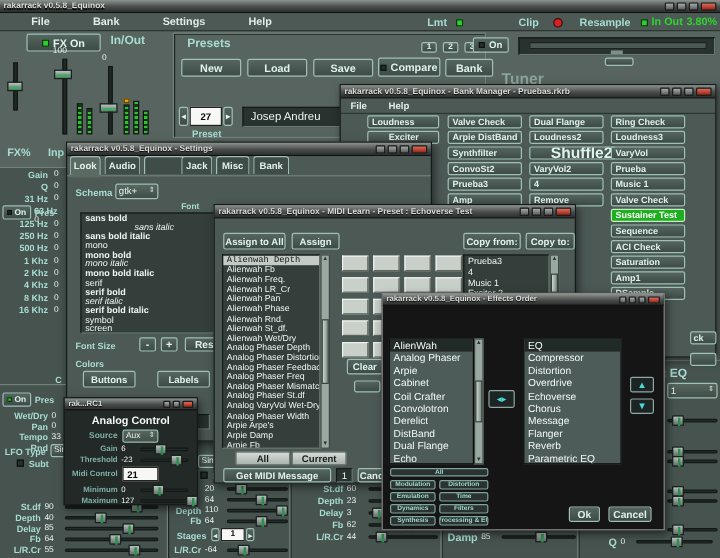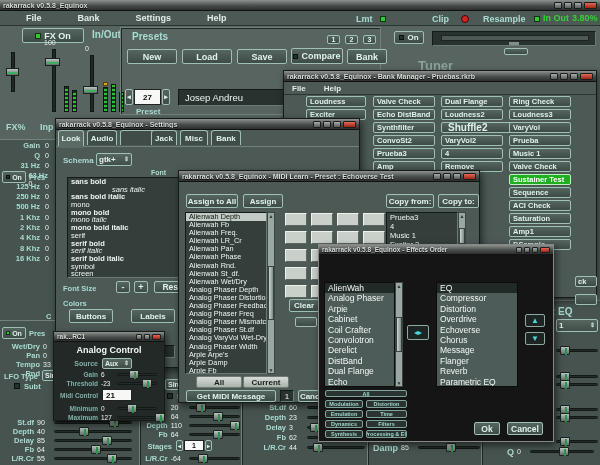--- a/index.html
+++ b/index.html
@@ -15,21 +15,21 @@
 .wb i.cl{background:linear-gradient(#e06a5a,#9c2414);width:13px;}
 
 .btn{background:linear-gradient(#55655f,#3e4b47);border:1px solid #9ec0b6;color:#dff2ec;font-weight:bold;text-align:center;border-radius:2px;display:flex;align-items:center;justify-content:center;cursor:default;overflow:hidden;white-space:nowrap;}
 .btn.gray{background:linear-gradient(#d7dcd7,#aab2ac);color:#15201b;border-color:#6d7a74;}
 .led{width:6px;height:6px;background:#2ecc2e;border:1px solid #113311;display:inline-block;margin-right:3px;}
 .led.dark{background:#24302c;border-color:#0d1210;}
 .inset{background:#28322f;border:1px solid;border-color:#141a18 #6b7a74 #6b7a74 #141a18;color:#eef6f2;}
 .whitebox{background:#f7f8f6;color:#0a0a0a;border:1px solid #222;font-weight:bold;text-align:center;}
 .lbl{color:#a8dcd2;font-weight:bold;white-space:nowrap;}
 .val{color:#e9f4ef;white-space:nowrap;}
-.drop{background:linear-gradient(#57675f,#414e49);border:1px solid #9ec0b6;border-radius:2px;color:#e6f2ec;font-weight:bold;display:flex;align-items:center;padding:0 2px;justify-content:space-between;}
+.drop{background:linear-gradient(#57675f,#414e49);border:1px solid #9ec0b6;border-radius:2px;color:#e6f2ec;font-weight:normal;display:flex;align-items:center;padding:0 2px;justify-content:space-between;}
 .drop .ud{font-size:6px;color:#cfe4dc;line-height:5px;}
 
 .hsl{position:relative;height:9px;}
 .hsl .track{position:absolute;left:0;right:0;top:3px;height:3px;background:#222b27;border:1px solid #131917;border-radius:2px;}
 .hsl .knob{position:absolute;top:0;width:10px;height:9px;background:linear-gradient(#b9c6c0,#5f6e68);border:1px solid #1b211f;border-radius:1px;}
 .hsl .knob:after{content:"";position:absolute;left:4px;top:1px;width:2px;height:7px;background:#2f8f4f;}
 .vtrack{position:absolute;width:4px;background:#1f2825;border:1px solid #121715;}
 .vknob{position:absolute;width:15px;height:8px;background:linear-gradient(#b9c6c0,#5f6e68);border:1px solid #1b211f;}
 .vknob:after{content:"";position:absolute;top:3px;left:1px;right:1px;height:2px;background:#3fae5f;}
 .meter{position:absolute;width:5px;background:repeating-linear-gradient(to top,#2ec22e 0 2px,#123514 2px 4px);border:1px solid #0d1411;}
@@ -105,21 +105,21 @@
 <div class="meter abs" style="left:64px;top:86px;height:26px;"></div>
 <div class="meter abs" style="left:72px;top:90px;height:22px;"></div>
 <span class="abs val" style="left:85px;top:45px;font-size:7px;">0</span>
 <div class="vtrack abs" style="left:90px;top:55px;height:57px;"></div>
 <div class="vknob abs" style="left:83px;top:86px;"></div>
 <div class="cap abs" style="left:103px;top:82px;"></div>
 <div class="meter abs" style="left:103px;top:87px;height:25px;"></div>
 <div class="meter abs" style="left:111px;top:84px;height:28px;"></div>
 <div class="meter abs" style="left:119px;top:92px;height:20px;"></div>
 
-<div class="abs" style="left:120px;top:27px;width:261px;height:88px;border:1px solid #72827b;box-shadow:inset 1px 1px 0 #202825;">
+<div class="abs" style="left:144px;top:27px;width:261px;height:88px;border:1px solid #72827b;box-shadow:inset 1px 1px 0 #202825;">
   <span class="lbl" style="position:absolute;left:11px;top:3px;font-size:10px;">Presets</span>
   <span style="position:absolute;left:206px;top:7px;display:flex;gap:5px;">
       <span class="btn" style="width:13px;height:9px;font-size:7px;">1</span>
       <span class="btn" style="width:13px;height:9px;font-size:7px;">2</span>
       <span class="btn" style="width:13px;height:9px;font-size:7px;">3</span>
     </span>
   <div class="btn" style="position:absolute;left:6px;top:21px;width:50px;height:15px;font-size:9px;">New</div>
   <div class="btn" style="position:absolute;left:61px;top:21px;width:50px;height:15px;font-size:9px;">Load</div>
   <div class="btn" style="position:absolute;left:116px;top:21px;width:50px;height:15px;font-size:9px;">Save</div>
   <div class="btn" style="position:absolute;left:170px;top:20px;width:52px;height:16px;font-size:9px;">
@@ -470,36 +470,36 @@
   </div>
   <div style="height:13px;display:flex;align-items:center;gap:18px;padding-left:8px;border-bottom:1px solid #2c3531;">
     <span style="display:flex;gap:18px;">
         <span class="menu-item" style="font-size:8px;">File</span>
         <span class="menu-item" style="font-size:8px;">Help</span>
       </span>
   </div>
   <div style="position:absolute;left:22px;top:25px;">
 
   <div class="btn" style="width:60px;height:11px;font-size:7.5px;margin-bottom:2px;justify-content:flex-start;padding-left:3px;">Loudness</div>
-      <div class="btn" style="width:60px;height:11px;font-size:7.5px;margin-bottom:16px;justify-content:flex-start;padding-left:3px;">Exciter</div>
+      <div class="btn" style="width:60px;height:11px;font-size:7.5px;margin-bottom:16px;justify-content:flex-start;padding-left:17px;">Exciter</div>
     </div>
   <div style="position:absolute;left:89px;top:25px;">
 
   <div class="btn" style="width:62px;height:11px;font-size:7.5px;margin-bottom:2px;justify-content:flex-start;padding-left:3px;">Valve Check</div>
-      <div class="btn" style="width:62px;height:11px;font-size:7.5px;margin-bottom:2px;justify-content:flex-start;padding-left:3px;">Echo DistBand</div>
+      <div class="btn" style="width:62px;height:11px;font-size:7.5px;margin-bottom:2px;justify-content:flex-start;padding-left:3px;">Arpie DistBand</div>
       <div class="btn" style="width:62px;height:11px;font-size:7.5px;margin-bottom:2px;justify-content:flex-start;padding-left:3px;">Synthfilter</div>
       <div class="btn" style="width:62px;height:11px;font-size:7.5px;margin-bottom:2px;justify-content:flex-start;padding-left:3px;">ConvoSt2</div>
       <div class="btn" style="width:62px;height:11px;font-size:7.5px;margin-bottom:2px;justify-content:flex-start;padding-left:3px;">Prueba3</div>
       <div class="btn" style="width:62px;height:11px;font-size:7.5px;margin-bottom:2px;justify-content:flex-start;padding-left:3px;">Amp</div>
     </div>
   <div style="position:absolute;left:157px;top:25px;">
 
   <div class="btn" style="width:62px;height:11px;font-size:7.5px;margin-bottom:2px;justify-content:flex-start;padding-left:3px;">Dual Flange</div>
       <div class="btn" style="width:62px;height:11px;font-size:7.5px;margin-bottom:2px;justify-content:flex-start;padding-left:3px;">Loudness2</div>
-      <div class="btn" style="width:72px;height:11px;font-size:10px;margin-bottom:2px;justify-content:flex-start;padding-left:6px;">Shuffle2</div>
+      <div class="btn" style="width:72px;height:11px;font-size:13px;margin-bottom:2px;justify-content:flex-start;padding-left:17px;">Shuffle2</div>
       <div class="btn" style="width:62px;height:11px;font-size:7.5px;margin-bottom:2px;justify-content:flex-start;padding-left:3px;">VaryVol2</div>
       <div class="btn" style="width:62px;height:11px;font-size:7.5px;margin-bottom:2px;justify-content:flex-start;padding-left:3px;">4</div>
       <div class="btn" style="width:62px;height:11px;font-size:7.5px;margin-bottom:2px;justify-content:flex-start;padding-left:3px;">Remove</div>
     </div>
   <div style="position:absolute;left:225px;top:25px;">
 
   <div class="btn bank4" style="width:62px;height:11px;font-size:7.5px;margin-bottom:2px;justify-content:flex-start;padding-left:3px;">Ring Check</div>
       <div class="btn bank4" style="width:62px;height:11px;font-size:7.5px;margin-bottom:2px;justify-content:flex-start;padding-left:3px;">Loudness3</div>
       <div class="btn bank4" style="width:62px;height:11px;font-size:7.5px;margin-bottom:2px;justify-content:flex-start;padding-left:3px;">VaryVol</div>
       <div class="btn bank4" style="width:62px;height:11px;font-size:7.5px;margin-bottom:2px;justify-content:flex-start;padding-left:3px;">Prueba</div>
@@ -581,21 +581,21 @@
         <i></i>
         <i></i>
         <i></i>
         <i class="cl"></i>
       </span>
   </div>
   <div class="btn" style="position:absolute;left:7px;top:23px;width:52px;height:14px;font-size:8px;">Assign to All</div>
   <div class="btn" style="position:absolute;left:64px;top:23px;width:40px;height:14px;font-size:8px;">Assign</div>
   <div class="list" style="position:absolute;left:6px;top:41px;width:82px;height:162px;">
 
-  <div class="it selected" style="height:8.1px;font-size:7.3px;line-height:8.1px;">Alienwah Depth</div>
+  <div class="it selected" style="height:8.1px;font-size:7.3px;line-height:8.1px;font-family:Liberation Mono, monospace;">Alienwah Depth</div>
       <div class="it" style="height:8.1px;font-size:7.3px;line-height:8.1px;">Alienwah Fb</div>
       <div class="it" style="height:8.1px;font-size:7.3px;line-height:8.1px;">Alienwah Freq.</div>
       <div class="it" style="height:8.1px;font-size:7.3px;line-height:8.1px;">Alienwah LR_Cr</div>
       <div class="it" style="height:8.1px;font-size:7.3px;line-height:8.1px;">Alienwah Pan</div>
       <div class="it" style="height:8.1px;font-size:7.3px;line-height:8.1px;">Alienwah Phase</div>
       <div class="it" style="height:8.1px;font-size:7.3px;line-height:8.1px;">Alienwah Rnd.</div>
       <div class="it" style="height:8.1px;font-size:7.3px;line-height:8.1px;">Alienwah St_df.</div>
       <div class="it" style="height:8.1px;font-size:7.3px;line-height:8.1px;">Alienwah Wet/Dry</div>
       <div class="it" style="height:8.1px;font-size:7.3px;line-height:8.1px;">Analog Phaser Depth</div>
       <div class="it" style="height:8.1px;font-size:7.3px;line-height:8.1px;">Analog Phaser Distortion</div>

